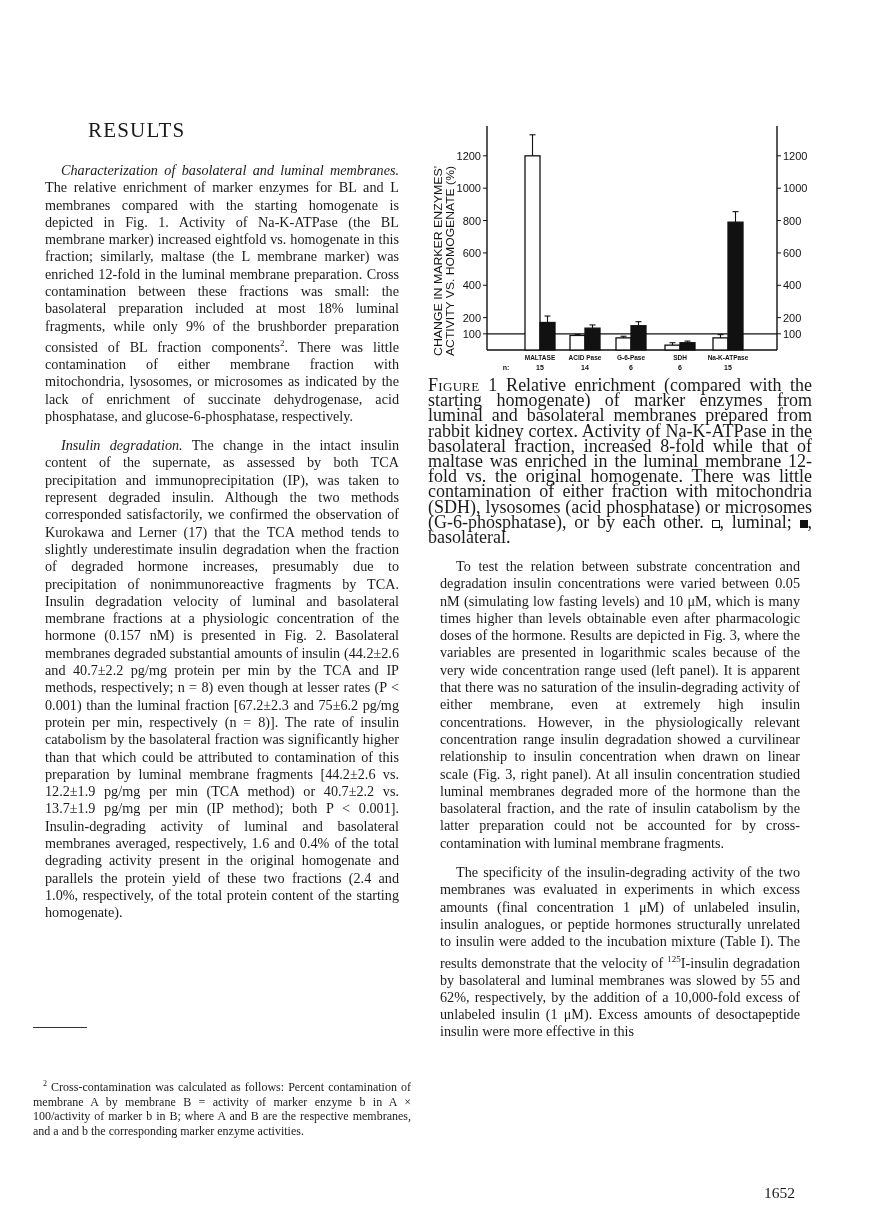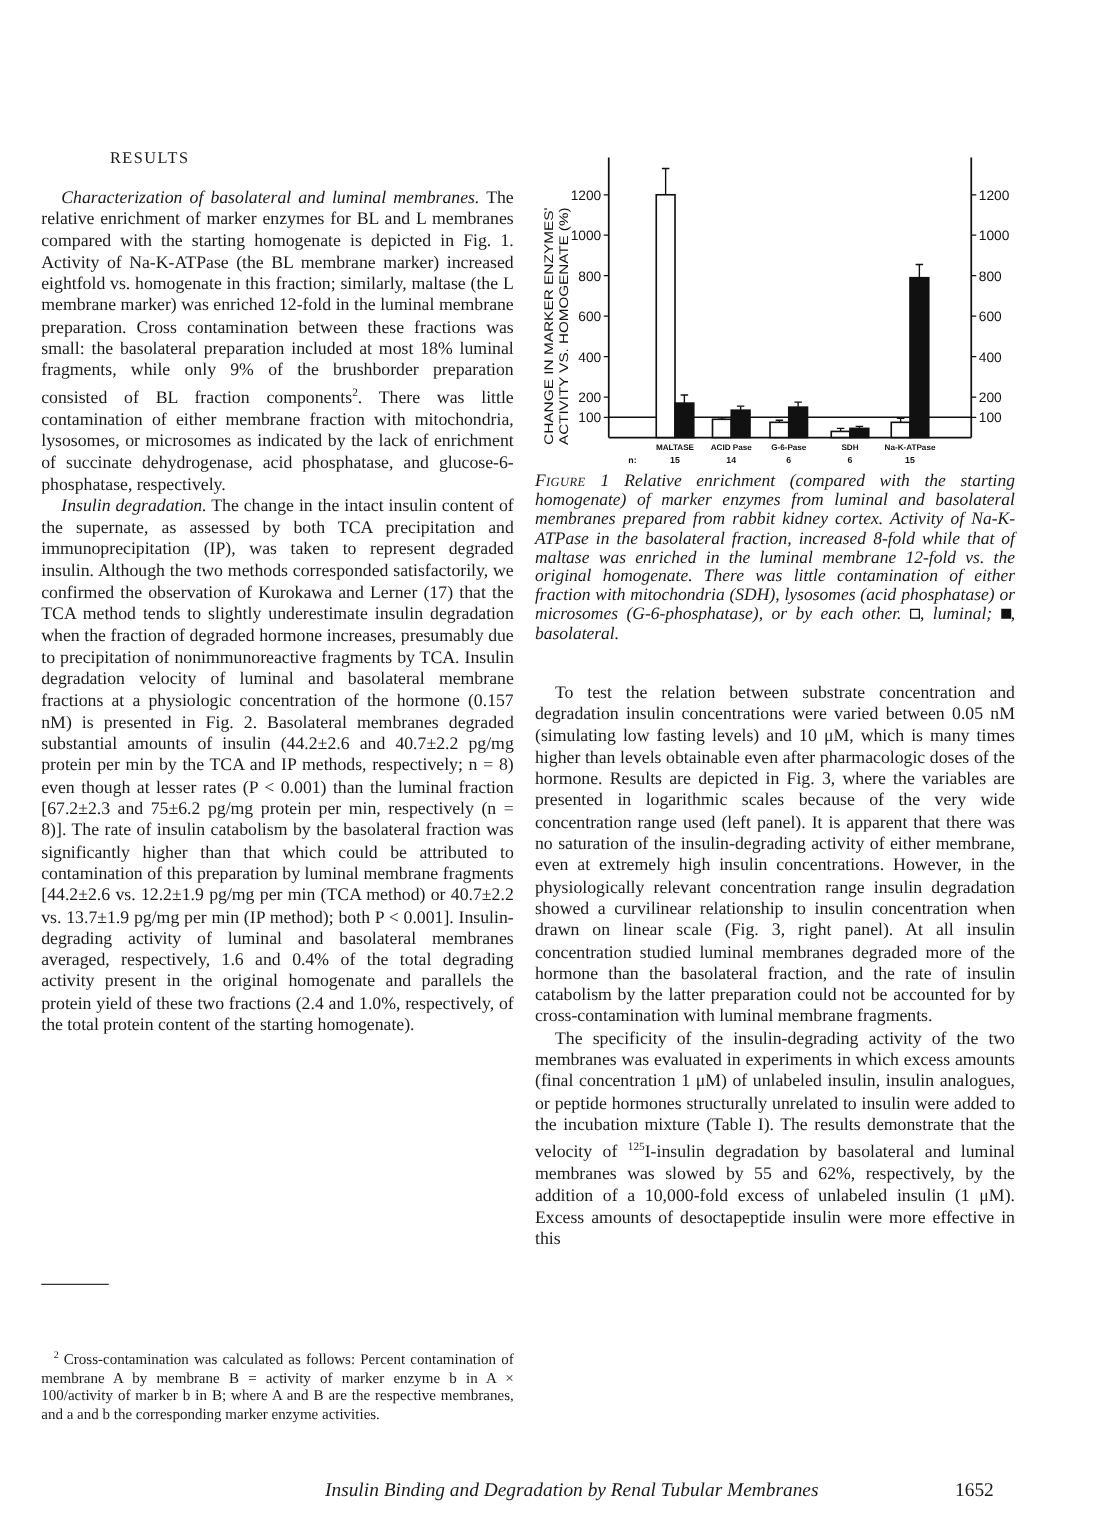--- a/index.html
+++ b/index.html
@@ -1,29 +1,29 @@
 <!DOCTYPE html>
 <html><head>
 <meta charset="utf-8">
 <style>
   html, body { margin:0; padding:0; background:#fff; }
   body { width:885px; height:1224px; position:relative; overflow:hidden; color:#1a1a1a;
          font-family:"Liberation Serif","DejaVu Serif",serif; }
   .col { position:absolute; font-size:14.2px; line-height:17.3px; text-align:justify; }
   #left { left:33px; top:150px; width:378px; }
   #right { left:428px; top:546px; width:384px; }
-  .heading { position:absolute; left:88px; top:118px; font-size:13px; letter-spacing:1.2px; }
-  .para { text-indent:16px; margin:0; }
+  .heading { position:absolute; left:88px; top:118px; font-size:21px; letter-spacing:1.2px; }
+  .para { text-indent:16px; margin:12px; }
   em { font-style:italic; }
   .fnrule { position:absolute; left:33px; top:1027px; width:54px; border-top:1px solid #333; }
   .footnote { position:absolute; left:33px; top:1077px; width:378px; font-size:12px; line-height:14.6px; text-align:justify; text-indent:10px; }
   .footer { position:absolute; left:260px; top:1184px; width:535px; font-size:15.5px; }
   .footer .title { font-style:italic; }
   .footer .page { position:absolute; right:0; top:0; }
-  .caption { position:absolute; left:428px; top:378px; width:384px; font-size:14px; line-height:15.2px; text-align:justify;font-style:italic; }
+  .caption { position:absolute; left:428px; top:378px; width:384px; font-size:18px; line-height:15.2px; text-align:justify; }
   .caption .figlabel { font-variant:small-caps; letter-spacing:0.3px; }
   #chart { position:absolute; left:420px; top:118px; }
   .ax { font-family:"Liberation Sans","DejaVu Sans",sans-serif; }
 </style>
 </head>
 <body>
 
 <div class="heading">RESULTS</div>
 
 <div class="col" id="left">
@@ -117,15 +117,14 @@
 </svg>
 
 <div class="caption"><span class="figlabel">Figure 1</span><span>  Relative enrichment (compared with the starting homogenate) of marker enzymes from luminal and basolateral membranes prepared from rabbit kidney cortex. Activity of Na-K-ATPase in the basolateral fraction, increased 8-fold while that of maltase was enriched in the luminal membrane 12-fold vs. the original homogenate. There was little contamination of either fraction with mitochondria (SDH), lysosomes (acid phosphatase) or microsomes (G-6-phosphatase), or by each other.</span> <span style="display:inline-block;width:8px;height:8px;border:1.5px solid #111;box-sizing:border-box;vertical-align:0"></span><span>, luminal; </span><span style="display:inline-block;width:8px;height:8px;background:#111;vertical-align:0"></span><span>, basolateral.</span></div>
 
 <div class="col" id="right">
   <p class="para">To test the relation between substrate concentration and degradation insulin concentrations were varied between 0.05 nM (simulating low fasting levels) and 10 μM, which is many times higher than levels obtainable even after pharmacologic doses of the hormone. Results are depicted in Fig. 3, where the variables are presented in logarithmic scales because of the very wide concentration range used (left panel). It is apparent that there was no saturation of the insulin-degrading activity of either membrane, even at extremely high insulin concentrations. However, in the physiologically relevant concentration range insulin degradation showed a curvilinear relationship to insulin concentration when drawn on linear scale (Fig. 3, right panel). At all insulin concentration studied luminal membranes degraded more of the hormone than the basolateral fraction, and the rate of insulin catabolism by the latter preparation could not be accounted for by cross-contamination with luminal membrane fragments.</p>
   <p class="para"><span>The specificity of the insulin-degrading activity of the two membranes was evaluated in experiments in which excess amounts (final concentration 1 μM) of unlabeled insulin, insulin analogues, or peptide hormones structurally unrelated to insulin were added to the incubation mixture (Table I). The results demonstrate that the velocity of </span><sup style="font-size:9px">125</sup><span>I-insulin degradation by basolateral and luminal membranes was slowed by 55 and 62%, respectively, by the addition of a 10,000-fold excess of unlabeled insulin (1 μM). Excess amounts of desoctapeptide insulin were more effective in this</span></p>
 </div>
 
 <div class="footer">
-  <span class="title">Insulin Binding and Degradation by Renal Tubular Membranes</span>
   <span class="page">1652</span>
 </div>
 
 </body></html>

